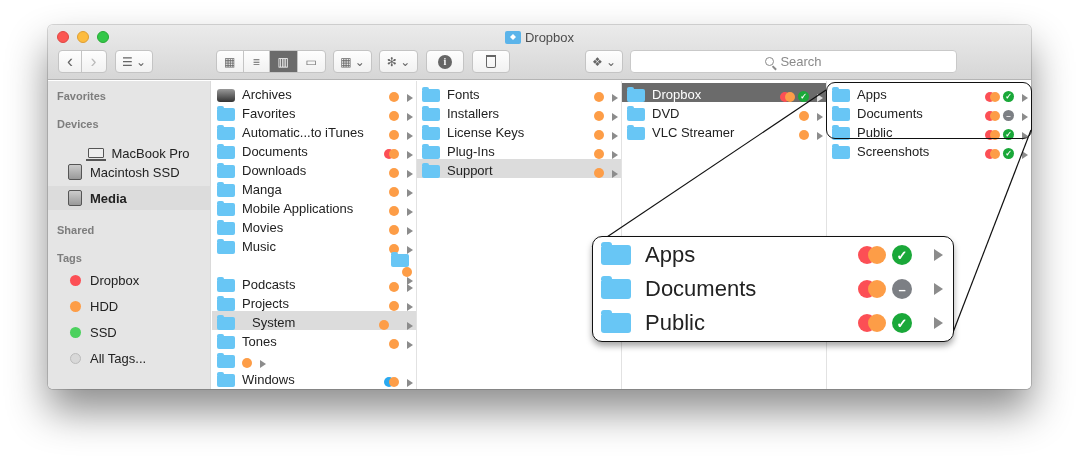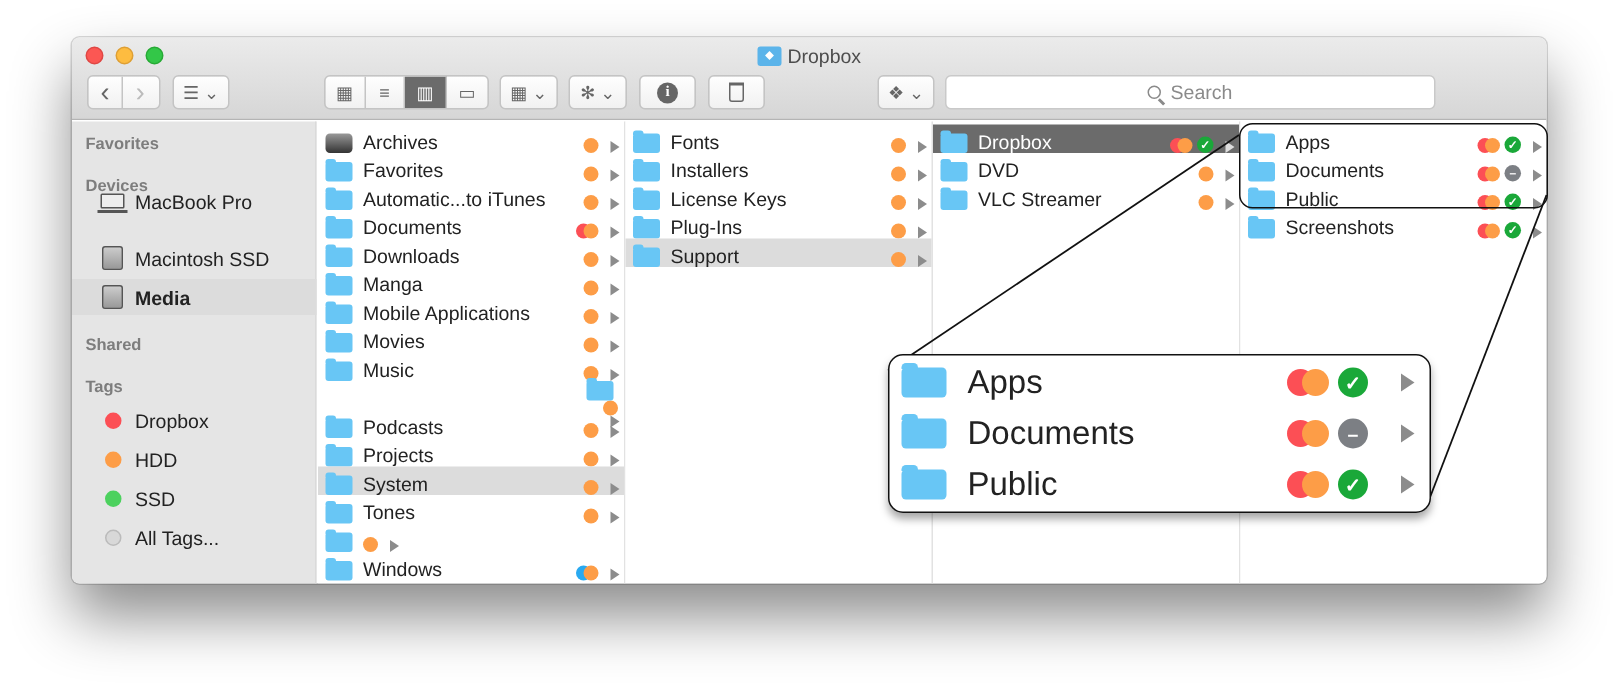--- a/index.html
+++ b/index.html
@@ -89,21 +89,21 @@
     <div class="tb-btn" style="left:537px;width:38px;">❖ ⌄</div>
     <div class="search">
         <span class="mag"></span>
         <span>Search</span>
       </div>
   </div>
 
   <div class="sidebar">
     <div class="sb-head" style="top:9px;">Favorites</div>
     <div class="sb-head" style="top:37px;">Devices</div>
-    <div class="sb-item" style="top:41px;">
+    <div class="sb-item" style="top:60px;justify-content:center;">
         <span class="sb-ico">
           <span class="laptop"></span>
         </span>
         <span>MacBook Pro</span>
       </div>
     <div class="sb-item" style="top:79px;">
         <span class="sb-ico">
           <span class="disk"></span>
         </span>
         <span>Macintosh SSD</span>
@@ -233,21 +233,21 @@
         <span class="arrow"></span>
       </div>
       <div class="row" style="top: 211px;">
         <span class="folder"></span>
         <span class="rname">Projects</span>
         <span class="tags">
           <span class="tg" style="background: rgb(253, 157, 71);"></span>
         </span>
         <span class="arrow"></span>
       </div>
-      <div class="row sel-grey" style="top: 230px;">
+      <div class="row sel-grey" style="top: 230px; gap: 10px;">
         <span class="folder"></span>
         <span class="rname">System</span>
         <span class="tags">
           <span class="tg" style="background: rgb(253, 157, 71);"></span>
         </span>
         <span class="arrow"></span>
       </div>
       <div class="row" style="top: 249px;">
         <span class="folder"></span>
         <span class="rname">Tones</span>

